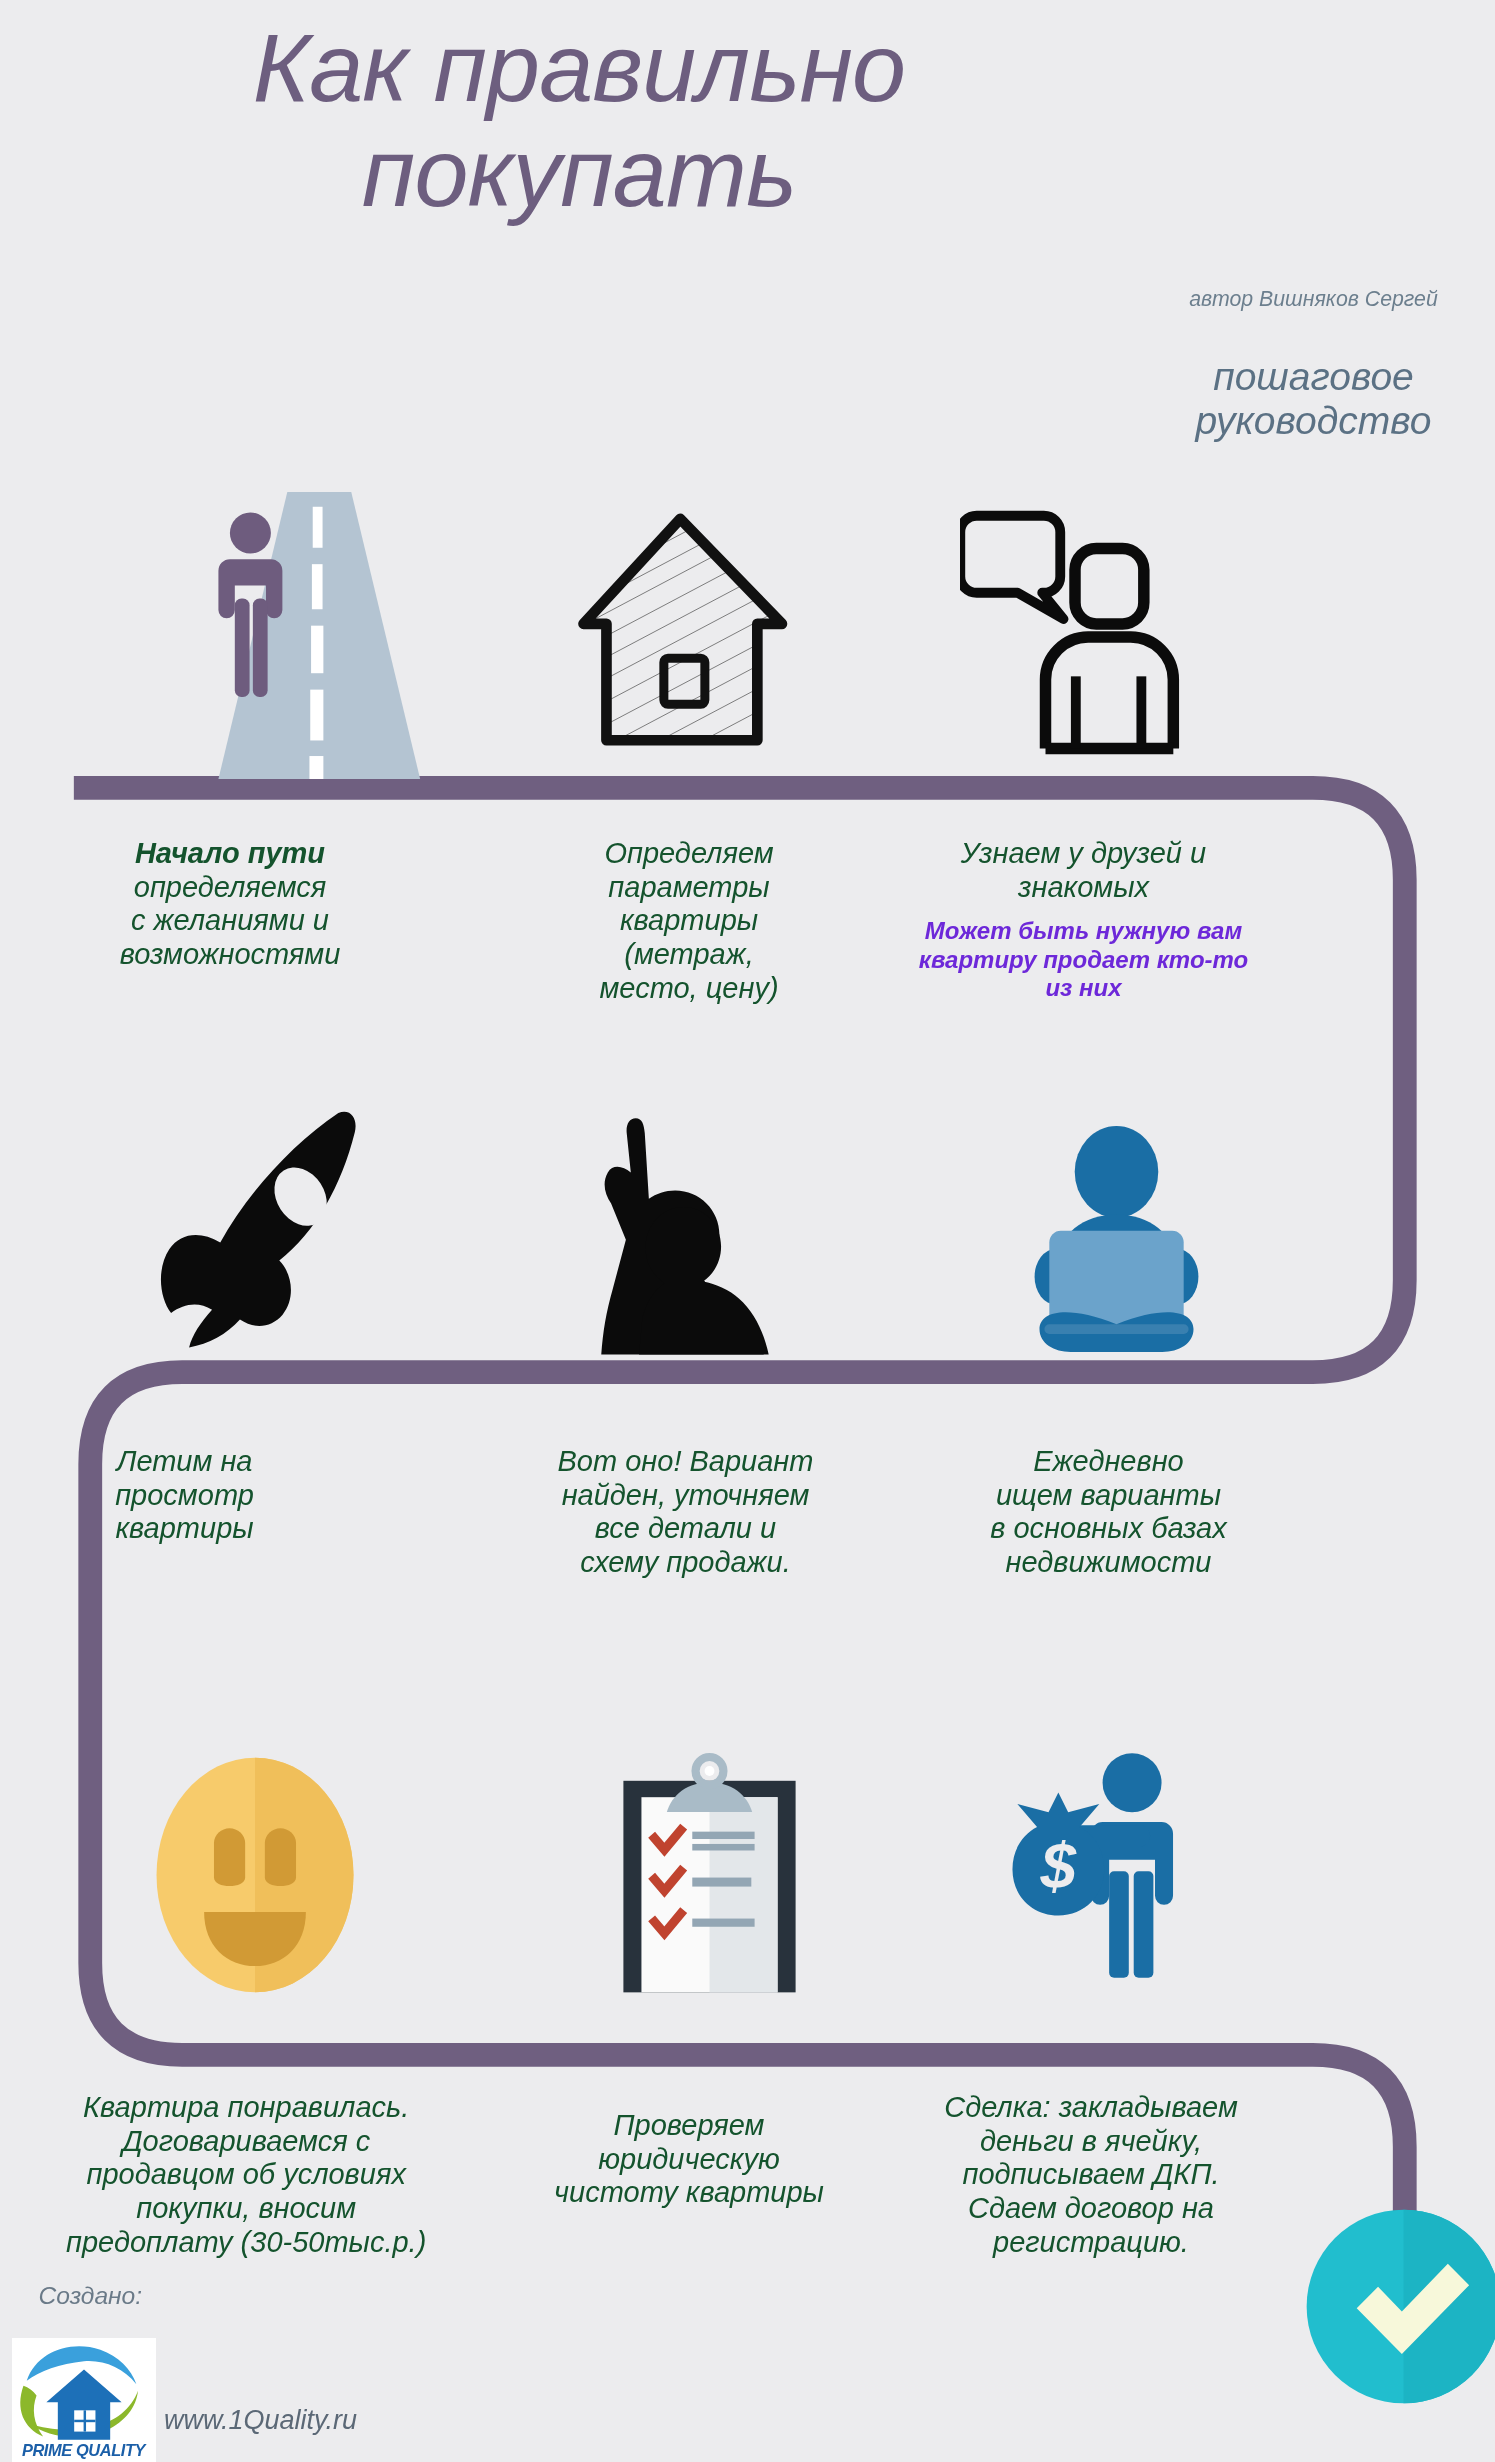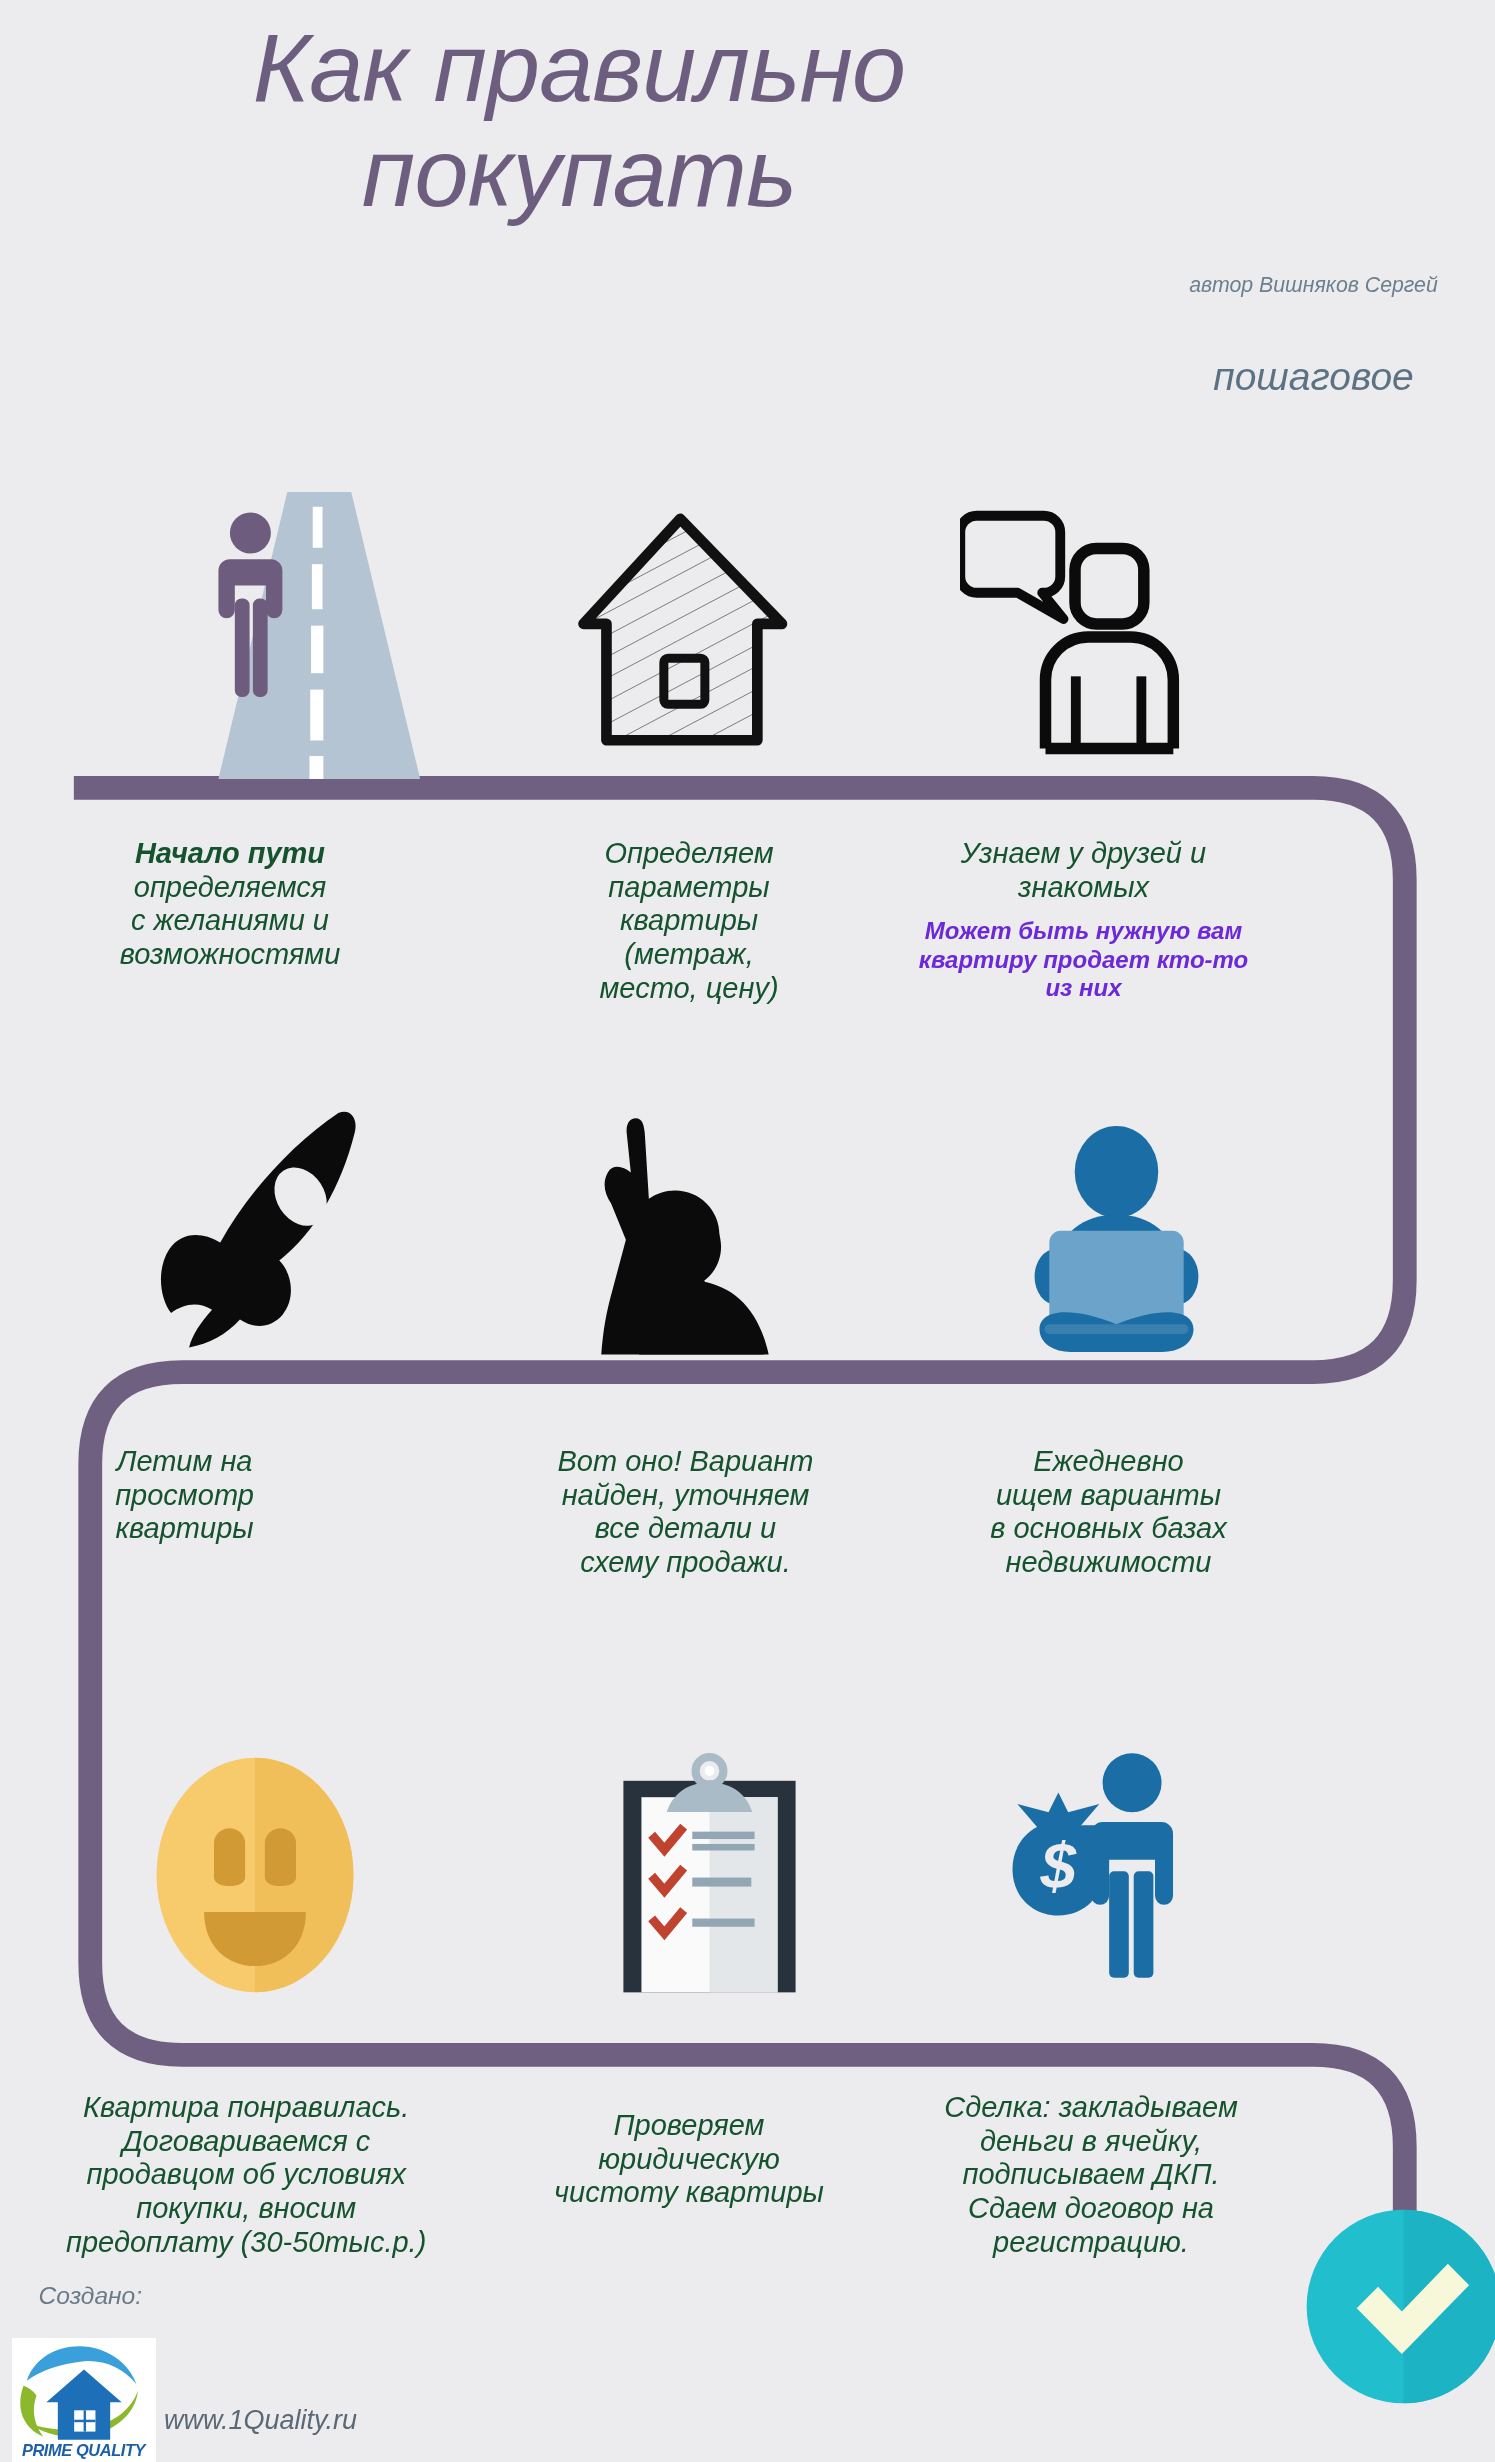--- a/index.html
+++ b/index.html
@@ -29,21 +29,21 @@
     font-size: 97px;
     line-height: 1.08;
     font-weight: 400;
     letter-spacing: -0.8px;
     white-space: nowrap;
   }
 
   .author {
     position: absolute;
     left: 1174px;
-    top: 273px;
+    top: 287px;
     width: 279px;
     text-align: center;
     color: #6c7f8e;
     font-size: 21.3px;
     line-height: 1.22;
   }
   .subtitle {
     position: absolute;
     left: 1137px;
     top: 355px;
@@ -133,20 +133,21 @@
 <div id="poster">
 
   <div class="title-block">
     <div class="title-line">Как правильно</div>
     <div class="title-line">покупать</div>
   </div>
 
   <div class="author">автор Вишняков Сергей</div>
   <div class="subtitle">
     <div>пошаговое</div>
+    <div>руководство</div>
   </div>
 
   <svg class="path-svg" viewBox="0 0 1822 3000">
     <path d="M 90 960
              L 1600 960
              Q 1712 960 1712 1072
              L 1712 1560
              Q 1712 1672 1600 1672
              L 222 1672
              Q 110 1672 110 1784

